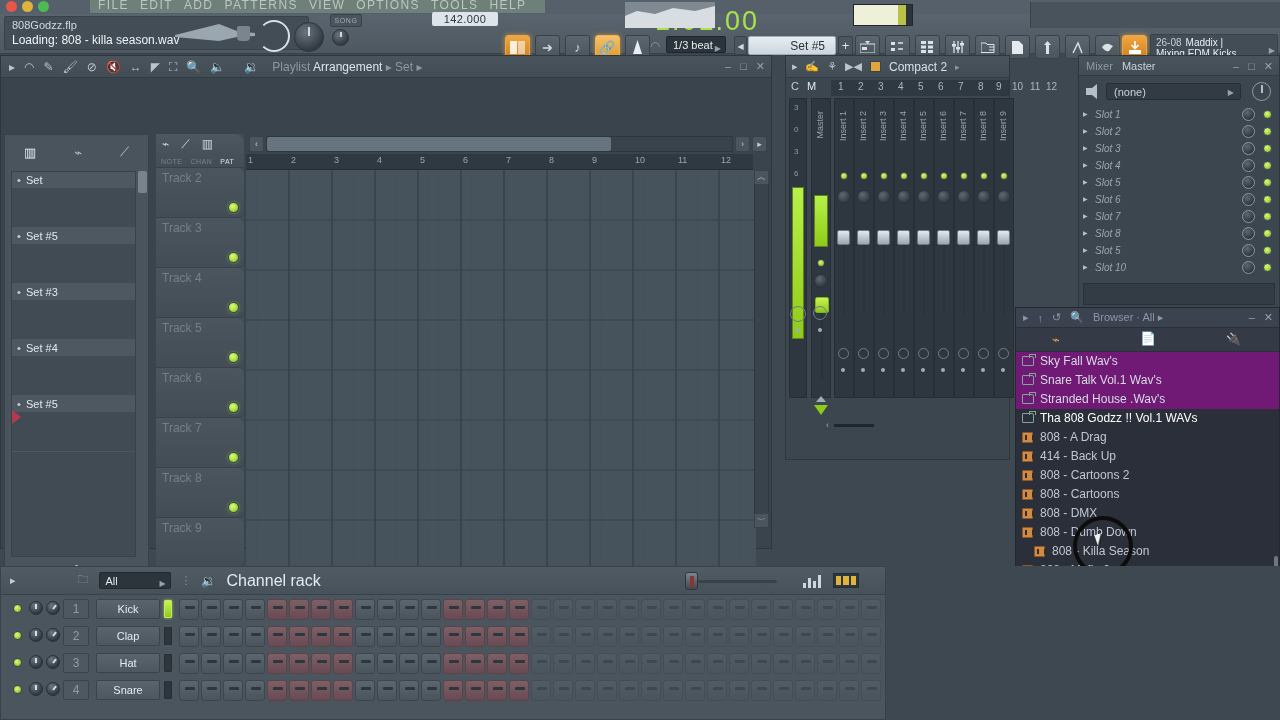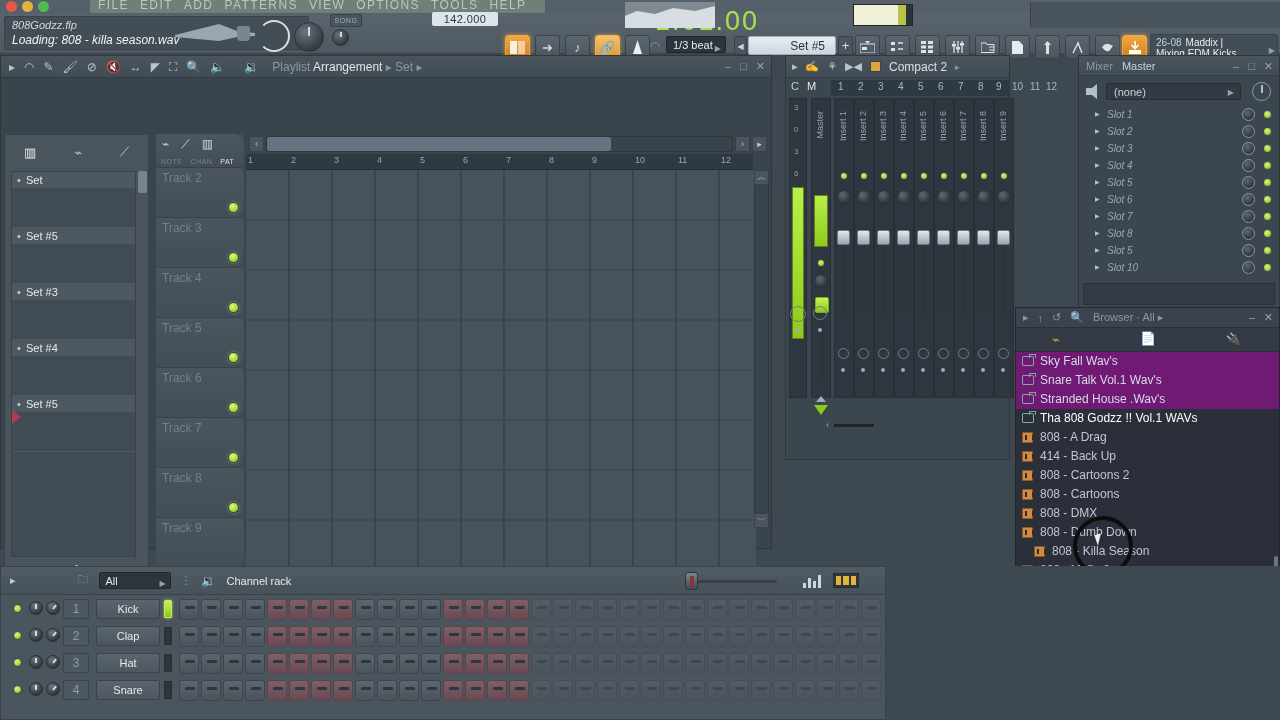--- a/index.html
+++ b/index.html
@@ -27,21 +27,21 @@
   .menu-words span { margin-right: 11px; }
 
   
   .toolbar {
     position: absolute; left: 0; top: 14px; width: 1280px; height: 40px;
     background: linear-gradient(#59646e, #4e5861);
     border-bottom: 1px solid #39424a;
   }
   .tb-sunken {
     position: absolute; background: #434d56;
-    border: 1px solid #39424a; border-radius: 2px; font-style: italic;
+    border: 1px solid #39424a; border-radius: 2px;
   }
   .song-btn {
     position: absolute; left: 330px; top: 0px; width: 32px; height: 13px;
     background: #4a545d; border: 1px solid #39424a; border-radius: 2px;
     color: #9fb0bb; font-size: 7px; letter-spacing: .6px;
     display: flex; align-items: center; justify-content: center;
   }
   .tempo-box {
     position: absolute; left: 432px; top: -2px; width: 66px; height: 14px;
     background: #dde4ea; border-radius: 2px;
@@ -430,21 +430,21 @@
     border-bottom: 1px solid #39424a;
     display: flex; align-items: center; gap: 10px; padding-left: 9px;
     color: #c4d0d9; font-size: 11px;
   }
   .cr-filter {
     width: 72px; height: 17px; background: #2c343c; border: 1px solid #222a31;
     border-radius: 2px; color: #e2e9ee; font-size: 11px;
     line-height: 17px; padding-left: 6px; position: relative;
   }
   .cr-filter .arr { position: absolute; right: 4px; top: 2px; font-size: 8px; color: #93a2ad; }
-  .cr-name { color: #e3eaf0; font-size: 11px; }
+  .cr-name { color: #e3eaf0; font-size: 16px; }
   .cr-body { position: absolute; left: 0; top: 28px; right: 0; bottom: 0; }
   .ch-row { position: relative; height: 27px; }
   .ch-led {
     position: absolute; left: 12px; top: 9px; width: 9px; height: 9px;
     border-radius: 50%; background: radial-gradient(circle at 40% 35%, #d8f879, #82bd18);
     border: 1px solid #3e4850;
   }
   .ch-knob {
     position: absolute; top: 6px; width: 14px; height: 14px; border-radius: 50%;
     background: radial-gradient(circle at 38% 30%, #6d7881, #2f373e 72%);
@@ -977,21 +977,21 @@
         </svg>
     </div>
     <div class="fx-selector">
       <span>(none)</span>
       <span style="position:absolute;right:6px;top:0;font-size:8px;color:#93a2ad;">▶</span>
     </div>
     <div style="position:absolute;right:8px;top:26px;width:19px;height:19px;border-radius:50%;border:1px solid #8d99a3;">
       <span style="position:absolute;left:8px;top:2px;width:2px;height:8px;background:#b4c0c9;display:block;"></span>
     </div>
 
-    <div style="position:absolute;left:12px;top:50px;right:2px;">
+    <div style="position:absolute;left:0;top:50px;right:2px;">
       <div class="fx-slot"><span>Slot 1</span><i class="knb"></i><i class="led"></i></div>
       <div class="fx-slot"><span>Slot 2</span><i class="knb"></i><i class="led"></i></div>
       <div class="fx-slot"><span>Slot 3</span><i class="knb"></i><i class="led"></i></div>
       <div class="fx-slot"><span>Slot 4</span><i class="knb"></i><i class="led"></i></div>
       <div class="fx-slot"><span>Slot 5</span><i class="knb"></i><i class="led"></i></div>
       <div class="fx-slot"><span>Slot 6</span><i class="knb"></i><i class="led"></i></div>
       <div class="fx-slot"><span>Slot 7</span><i class="knb"></i><i class="led"></i></div>
       <div class="fx-slot"><span>Slot 8</span><i class="knb"></i><i class="led"></i></div>
       <div class="fx-slot"><span>Slot 5</span><i class="knb"></i><i class="led"></i></div>
       <div class="fx-slot"><span>Slot 10</span><i class="knb"></i><i class="led"></i></div>

